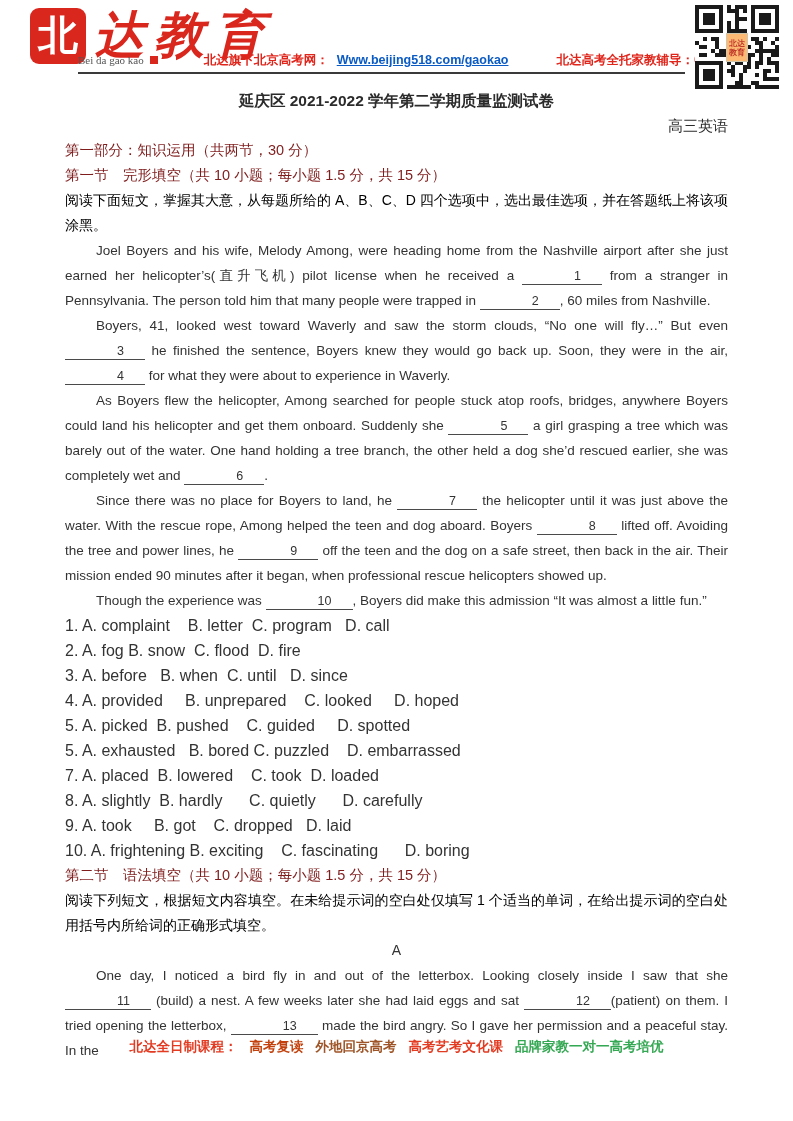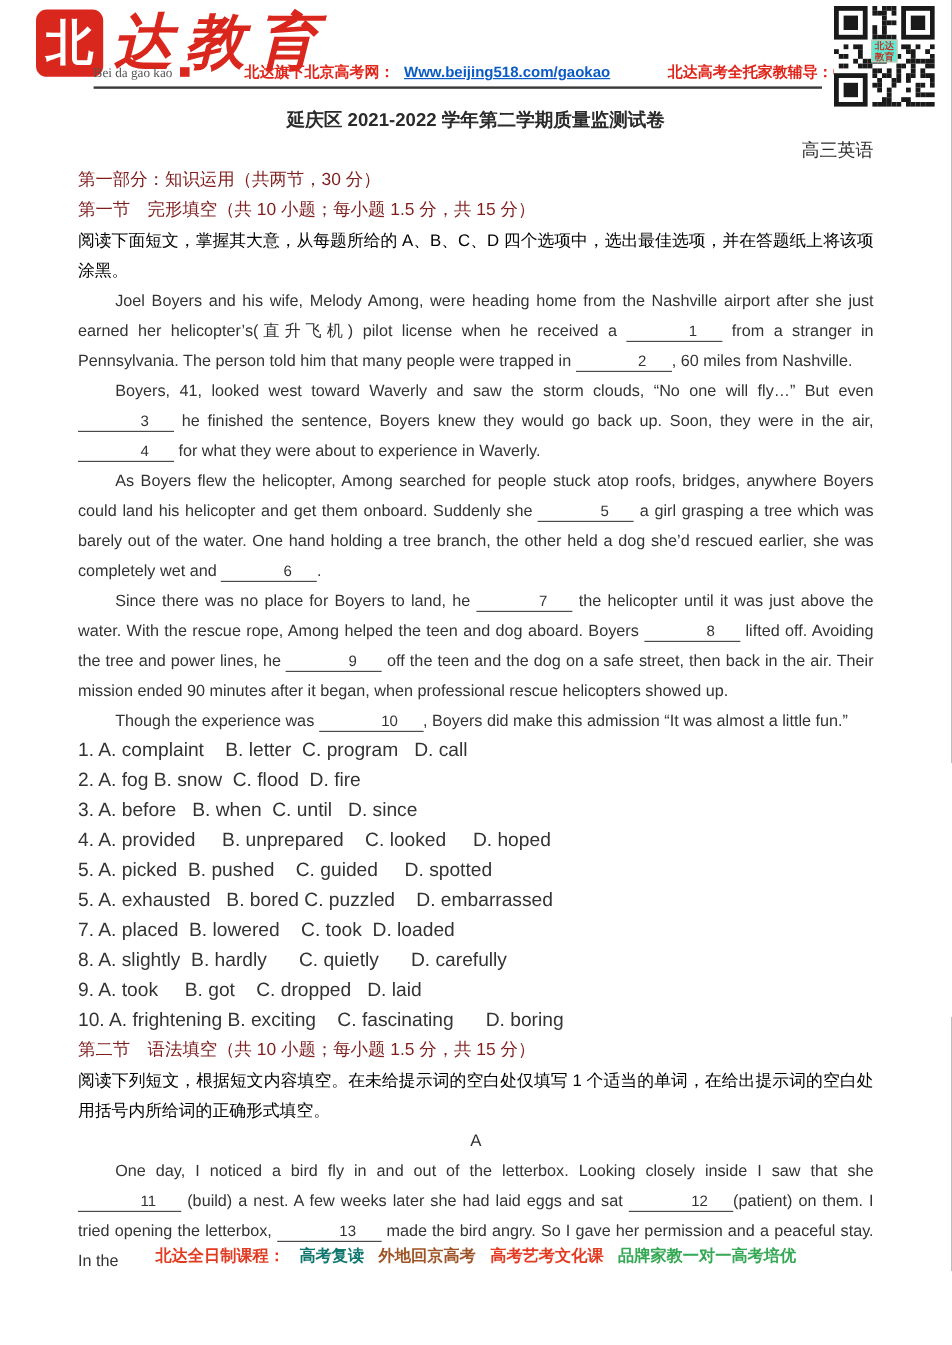--- a/index.html
+++ b/index.html
@@ -22,22 +22,22 @@
     font-size:50px; letter-spacing:10px; white-space:nowrap;
   }
   .tagline { position:absolute; left:78px; top:52px; width:600px; white-space:nowrap; font-size:12px; }
   .rom { color:#555; font-size:11px; font-family:"Liberation Serif", serif; margin-right:4px; }
   .sqbul { display:inline-block; width:8px; height:8px; background:#d9271e; margin:0 6px 0 2px; }
   .tag-red { color:#e0251b; font-weight:bold; font-size:12.5px;margin-left:40px; }
   .tag-link { color:#0b5bc4; font-weight:bold; font-size:12.5px; text-decoration:underline; cursor:pointer; margin:0 8px; }
   .hrule { position:absolute; left:78px; top:72px; width:607px; height:2px; background:#3a3a3a; }
   .qr-wrap { position:absolute; left:695px; top:5px; width:84px; height:84px; }
   .qr-center {
-    position:absolute; left:31px; top:28px; width:22px; height:19px;
-    background:#5eead4; border:1px solid #cfc7ae; display:flex; flex-direction:column;
+    position:absolute; left:31px; top:28px; width:22px; height:29px;
+    background:#fdba74; border:1px solid #cfc7ae; display:flex; flex-direction:column;
     align-items:center; justify-content:center; color:#c0392b; font-weight:bold;
     font-size:8px; line-height:9px; text-align:center;
   }
   
   .main { position:absolute; top:88px; left:65px; width:663px; }
   .title   { text-align:center; font-weight:bold; font-size:15.5px; line-height:25px; color:#2b2b2b; }
   .subtitle{ text-align:right; font-weight:normal; font-size:15px;   line-height:25px; color:#2b2b2b; }
   .h-bold  { font-weight:normal; font-size:14.5px; line-height:25px; color:#7f1d1d; }
   .instr   { font-size:14px; line-height:25px; text-align:justify; color:#000000; }
   .para    { font-size:13.5px; line-height:25px; text-align:justify; text-indent:31px; color:#333; }
@@ -238,15 +238,15 @@
         <div class="q-row">9. A. took     B. got    C. dropped   D. laid</div>
         <div class="q-row">10. A. frightening B. exciting    C. fascinating      D. boring</div>
       </div>
 
     <div class="h-bold">第二节　语法填空（共 10 小题；每小题 1.5 分，共 15 分）</div>
     <div class="instr">阅读下列短文，根据短文内容填空。在未给提示词的空白处仅填写 1 个适当的单词，在给出提示词的空白处用括号内所给词的正确形式填空。</div>
     <div class="center-a">A</div>
     <div class="para">One day, I noticed a bird fly in and out of the letterbox. Looking closely inside I saw that she <span class="blank">11</span> (build) a nest. A few weeks later she had laid eggs and sat <span class="blank">12</span>(patient) on them. I tried opening the letterbox, <span class="blank">13</span> made the bird angry. So I gave her permission and a peaceful stay. In the</div>
   </div>
 
-  <div class="footer"><span class="fseg" style="color: rgb(226, 59, 34);">北达全日制课程：</span><span class="fseg" style="color: #0f766e;">高考复读</span><span class="fseg" style="color: rgb(158, 84, 38);">外地回京高考</span><span class="fseg" style="color: rgb(226, 59, 34);">高考艺考文化课</span><span class="fseg" style="color: rgb(53, 168, 83);">品牌家教一对一高考培优</span></div>
+  <div class="footer"><span class="fseg" style="color: rgb(226, 59, 34);">北达全日制课程：</span><span class="fseg" style="color: #c2410c;">高考复读</span><span class="fseg" style="color: rgb(158, 84, 38);">外地回京高考</span><span class="fseg" style="color: rgb(226, 59, 34);">高考艺考文化课</span><span class="fseg" style="color: rgb(53, 168, 83);">品牌家教一对一高考培优</span></div>
 
 </div>
 
 </body></html>

